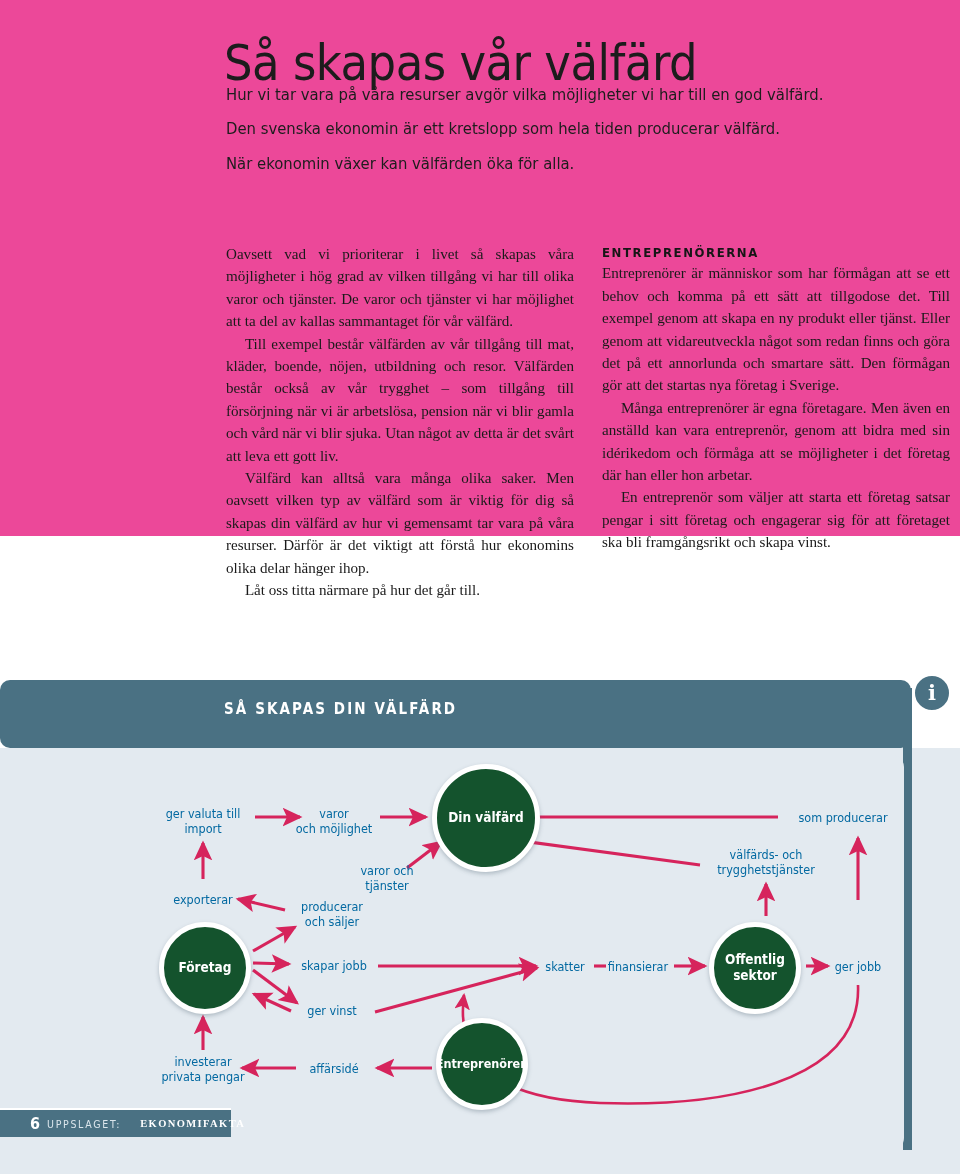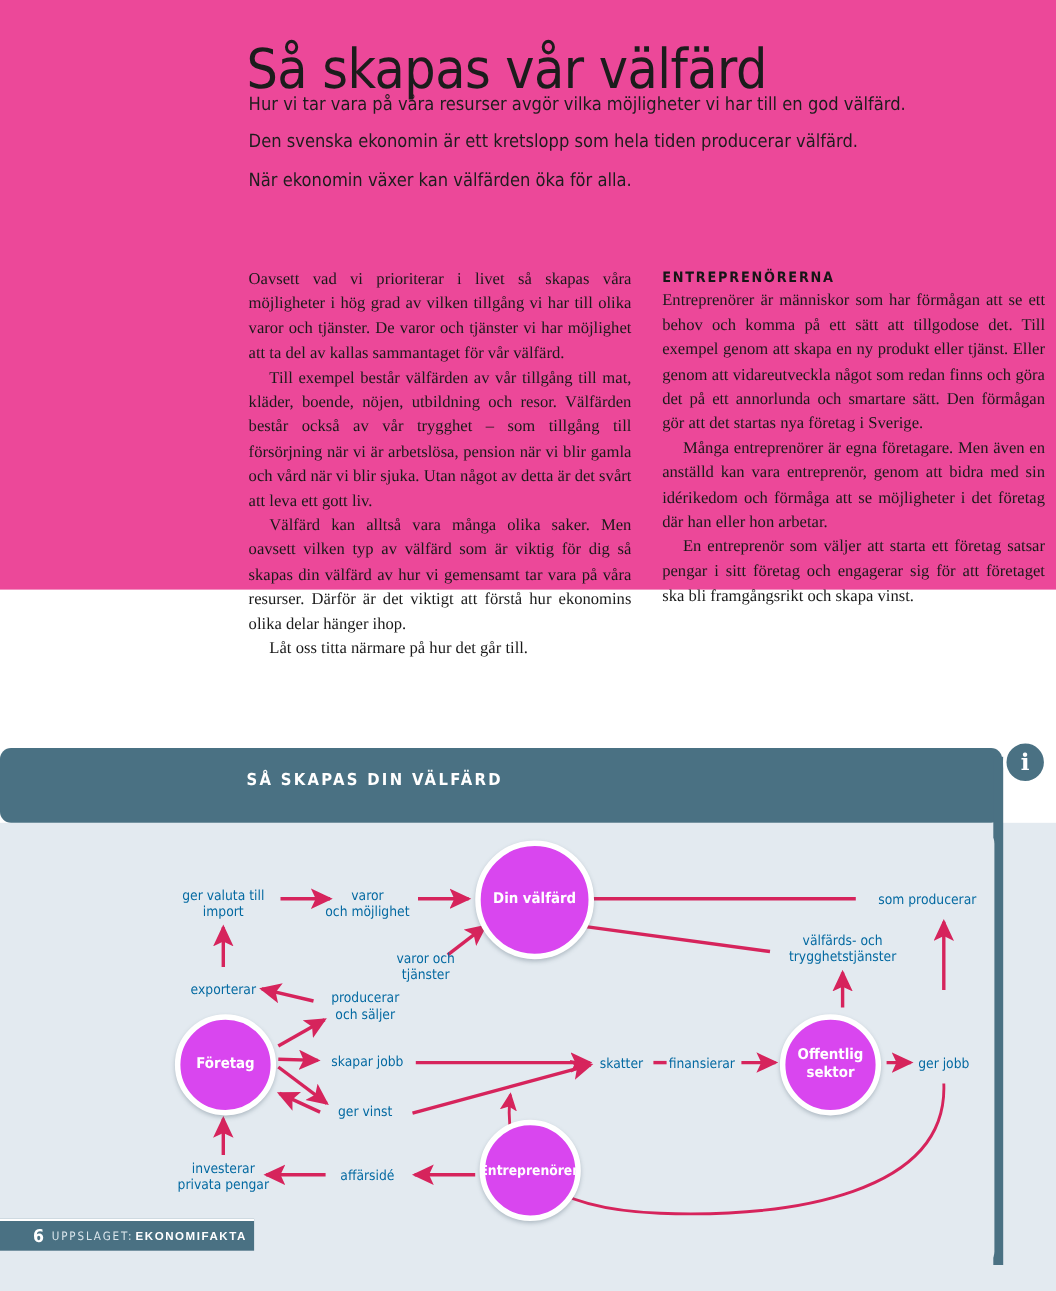--- a/index.html
+++ b/index.html
@@ -73,21 +73,21 @@
     position:absolute;left:0;top:755px;width:904px;height:395px;
     background:#e3eaf0;
     border-top-right-radius:12px;border-bottom-right-radius:12px;
   }
   #diagram-bg{position:absolute;left:0;top:748px;width:960px;height:426px;background:#e3eaf0;z-index:-1;}
 
   #diagram-svg{position:absolute;left:0;top:755px;width:904px;height:395px;}
 
   .node{
     position:absolute;border-radius:50%;
-    background:#d946ef;
+    background:#14532d;
     border:5px solid #ffffff;
     box-sizing:border-box;
     display:flex;align-items:center;justify-content:center;
     text-align:center;
     color:#ffffff;
     font-family:"DejaVu Sans Condensed","Liberation Sans",sans-serif;
     font-weight:700;font-size:13.5px;line-height:1.18;
     box-shadow:0 2px 4px rgba(80,100,115,.35);
   }
 
@@ -108,22 +108,22 @@
   }
   #footer-pageno{
     font-family:"DejaVu Sans Condensed","Liberation Sans",sans-serif;
     color:#ffffff;font-size:16px;font-weight:700;margin-left:30px;
   }
   #footer-label{
     font-family:"DejaVu Sans Condensed","Liberation Sans",sans-serif;
     color:#dbe6ec;font-size:10.5px;letter-spacing:1.7px;margin-left:7px;
   }
   #footer-brand{
-    font-family:Liberation Sans, sans-serif;
-    color:#ffffff;font-size:10.5px;font-weight:700;letter-spacing:1.4px;margin-left:2px;
+    font-family:Liberation Serif, serif;
+    color:#ffffff;font-size:10.5px;font-weight:700;letter-spacing:1.4px;margin-left:19px;
   }
 </style>
 </head>
 <body>
 
 <div id="top-area">
 
   <h1 id="page-title">Så skapas vår välfärd</h1>
 
   <div id="standfirst">

